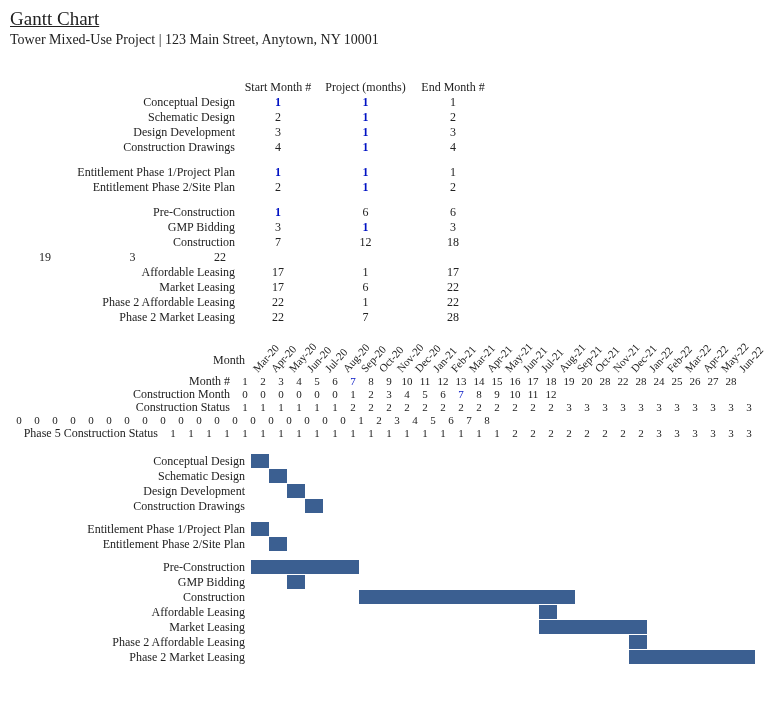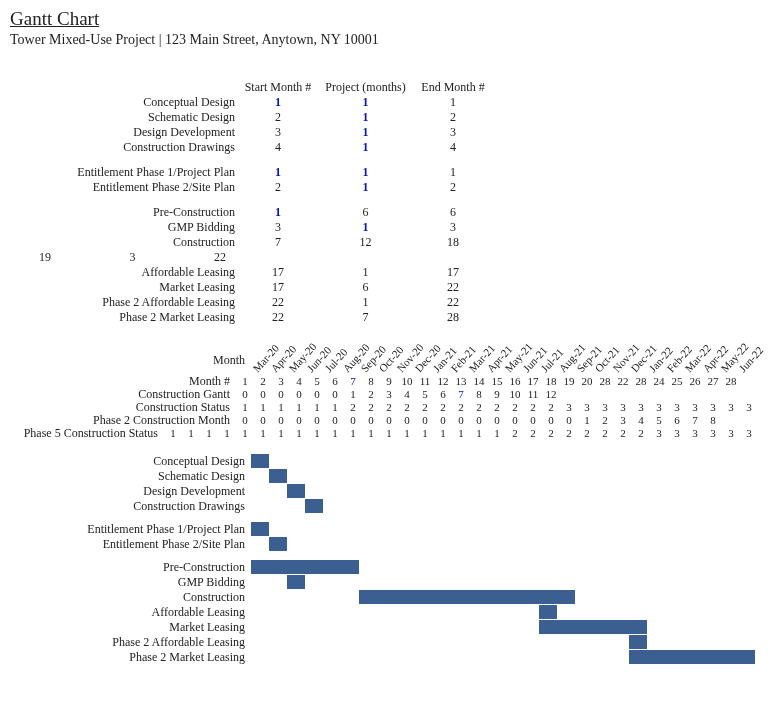--- a/index.html
+++ b/index.html
@@ -341,21 +341,21 @@
           <div class="tl-cell">28</div>
           <div class="tl-cell">24</div>
           <div class="tl-cell">25</div>
           <div class="tl-cell">26</div>
           <div class="tl-cell">27</div>
           <div class="tl-cell">28</div>
           <div class="tl-cell"></div>
         </div>
       </div>
       <div class="tl-row">
-        <div class="tl-label">Construction Gantt</div>
+        <div class="tl-label">Construction Month</div>
         <div class="tl-cells">
           <div class="tl-cell">0</div>
           <div class="tl-cell">0</div>
           <div class="tl-cell">0</div>
           <div class="tl-cell">0</div>
           <div class="tl-cell">0</div>
           <div class="tl-cell">0</div>
           <div class="tl-cell">1</div>
           <div class="tl-cell">2</div>
           <div class="tl-cell">3</div>
@@ -409,21 +409,20 @@
           <div class="tl-cell">3</div>
           <div class="tl-cell">3</div>
           <div class="tl-cell">3</div>
           <div class="tl-cell">3</div>
           <div class="tl-cell">3</div>
           <div class="tl-cell">3</div>
           <div class="tl-cell">3</div>
         </div>
       </div>
       <div class="tl-row">
-        <div class="tl-label">Phase 2 Construction Month</div>
         <div class="tl-cells">
           <div class="tl-cell">0</div>
           <div class="tl-cell">0</div>
           <div class="tl-cell">0</div>
           <div class="tl-cell">0</div>
           <div class="tl-cell">0</div>
           <div class="tl-cell">0</div>
           <div class="tl-cell">0</div>
           <div class="tl-cell">0</div>
           <div class="tl-cell">0</div>

